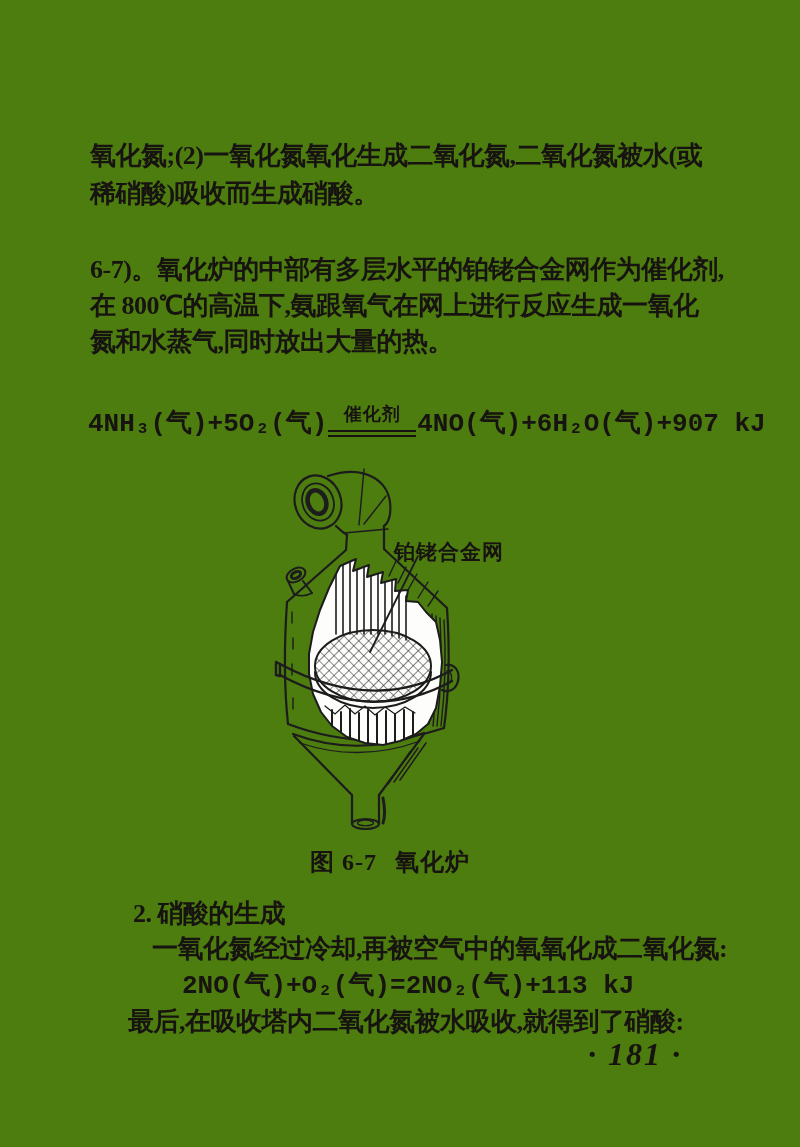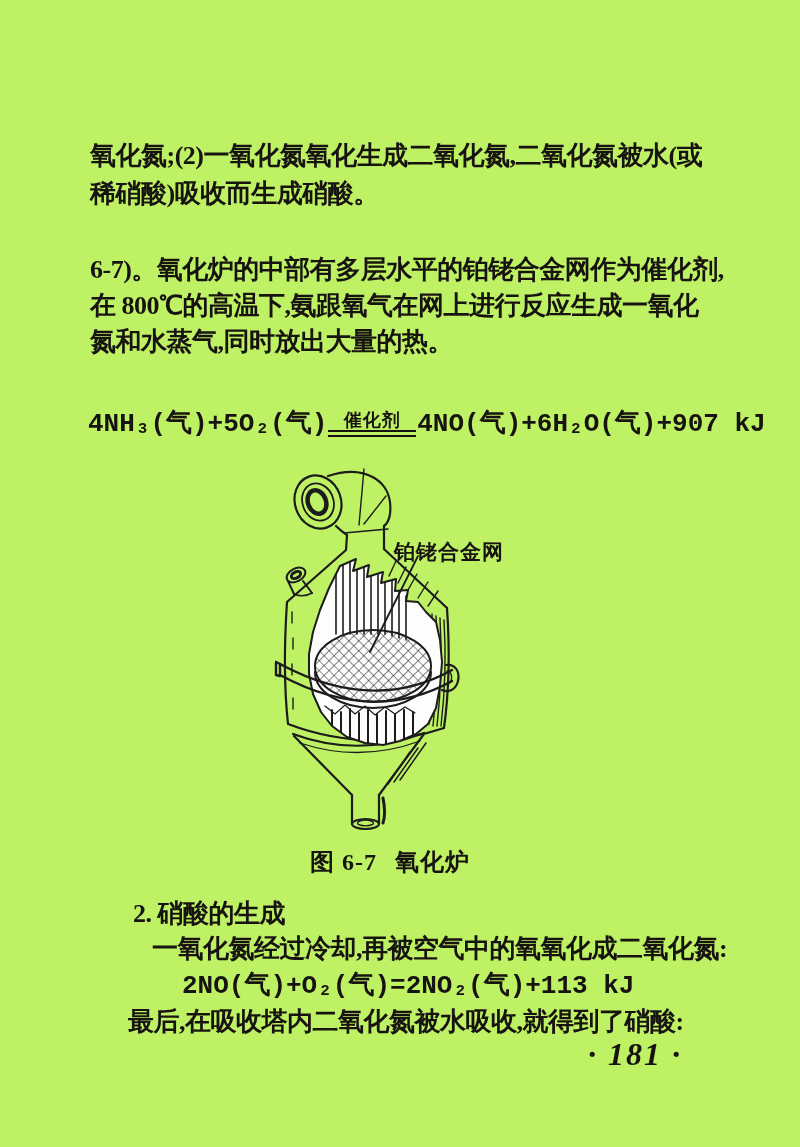--- a/index.html
+++ b/index.html
@@ -1,33 +1,33 @@
 <!DOCTYPE html>
 <html><head>
 <meta charset="utf-8">
 <style>
   html,body{margin:0;padding:0;}
   body{background:#e8e8e8;}
   .page{
     position:relative;
     width:800px;height:1147px;
-    background:#bef264;
+    background:#4d7c0f;
     overflow:hidden;
     font-family:"Liberation Serif",serif;
     color:#171310;
   }
   .t{position:absolute;white-space:nowrap;}
   .cn{font-family:"Liberation Serif",serif;font-weight:700;font-size:26px;letter-spacing:-0.5px;line-height:36px;}
   .block .ln{white-space:nowrap;}
   .eqfont{font-family:Liberation Mono, monospace;font-weight:600;font-size:26px;letter-spacing:0;}
   
   .eq1{display:flex;align-items:flex-end;height:47px;}
   .eq1 .side{line-height:44px;}
   .eq1 .mid{display:flex;flex-direction:column;align-items:center;margin:0 1px 9px 1px;}
-  .eq1 .cat{font-family:"Liberation Serif",serif;font-weight:700;font-size:18px;line-height:19px;letter-spacing:1px;margin-bottom:0;}
+  .eq1 .cat{font-family:"Liberation Serif",serif;font-weight:700;font-size:18px;line-height:19px;letter-spacing:1px;margin-bottom:6px;}
   .eq1 .dbl{width:88px;height:7px;border-top:2.5px solid #171310;border-bottom:2.5px solid #171310;box-sizing:border-box;}
   .caption{display:flex;gap:18px;font-weight:700;font-size:24px;letter-spacing:1px;}
   .pageno{font-style:italic;font-weight:700;font-size:32px;letter-spacing:2px;margin-left:36px;}
   .callout{font-weight:700;font-size:21px;letter-spacing:1px;}
   svg{display:block;}
 </style>
 </head>
 <body>
 
 <div class="page">

